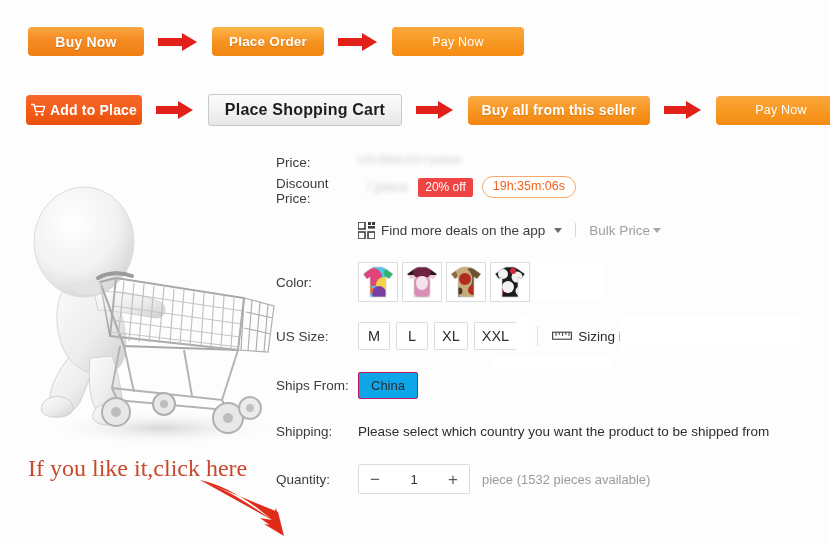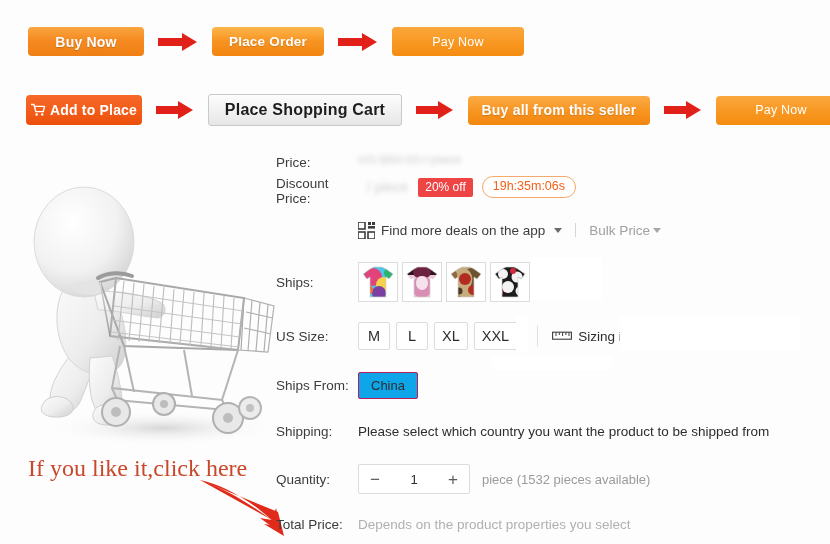--- a/index.html
+++ b/index.html
@@ -416,21 +416,21 @@
         <span class="caret"></span>
       </div>
       <span class="vsep"></span>
       <div class="bulk-link">
         <span>Bulk Price</span>
         <span class="caret"></span>
       </div>
     </div>
 
     <div class="drow" id="row-color">
-      <div class="dlabel">Ships:</div>
+      <div class="dlabel">Color:</div>
       <div class="dvalue">
         <div class="swatches">
           <div class="swatch">
             <svg width="38" height="38" viewBox="0 0 38 38">
               <defs>
                   <clipPath id="tee1">
                     <path d="M11 6 L15 4 L23 4 L27 6 L34 11 L30 16 L27 14 L27 34 L11 34 L11 14 L8 16 L4 11 Z"></path>
                   </clipPath>
                 </defs>
               <g clip-path="url(#tee1)">
@@ -543,26 +543,20 @@
       <div class="dvalue">
         <div class="qty-stepper">
           <div class="qty-btn">−</div>
           <input class="qty-val" value="1" style="">
           <div class="qty-btn">+</div>
         </div>
         <span class="qty-note">piece (1532 pieces available)</span>
       </div>
     </div>
 
-    <div class="drow" id="row-total">
-      <div class="dlabel">Total Price:</div>
-      <div class="dvalue">
-        <span class="total-note">Depends on the product properties you select</span>
-      </div>
-    </div>
 
   </div>
 
   <div class="mask" id="mask-a"></div>
   <div class="mask" id="mask-b"></div>
   <div class="mask" id="mask-c"></div>
   <div class="mask" id="mask-d"></div>
   <div class="mask" id="mask-e"></div>
 
 </div>

